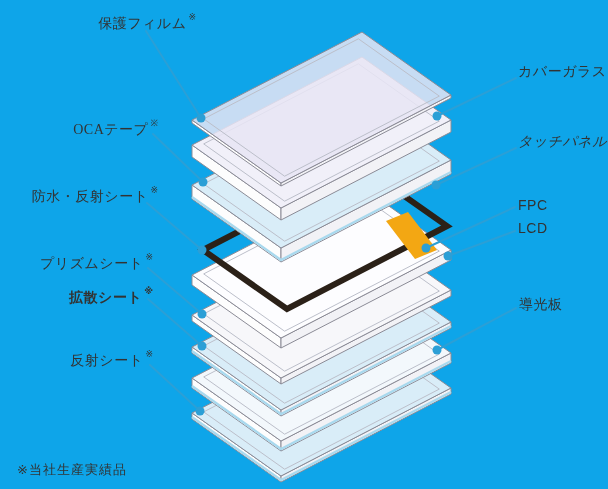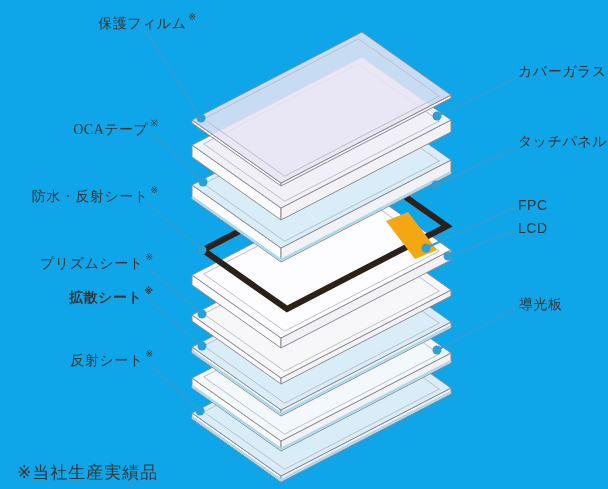--- a/index.html
+++ b/index.html
@@ -7,21 +7,21 @@
     position:relative;width:608px;height:489px;overflow:hidden;
     font-family:"Liberation Sans","DejaVu Sans",sans-serif;
     background:#fff;
   }
   #diagram{position:absolute;left:0;top:0;}
   .lbl{
     position:absolute;font-size:14px;line-height:15px;white-space:nowrap;
     letter-spacing:0.5px;
   }
   .lbl sup{font-size:9px;position:relative;top:-2px;margin-left:2px;letter-spacing:0;}
-  #footnote{position:absolute;font-size:17px;letter-spacing:1px;white-space:nowrap;}
+  #footnote{position:absolute;font-size:13px;letter-spacing:1px;white-space:nowrap;}
 </style>
 </head>
 <body>
 
 <div id="stage" style="background: #0ea5e9; color: rgb(51, 51, 51);">
 
   <svg id="diagram" width="608" height="489" viewBox="0 0 608 489">
       <polygon points="192.0,413.0 281.0,476.0 281.0,482.0 192.0,419.0" fill="#fdfdfd" stroke="#8b8b96" stroke-width="1"></polygon>
       <polygon points="281.0,476.0 451.0,388.0 451.0,394.0 281.0,482.0" fill="#f2f2f6" stroke="#8b8b96" stroke-width="1"></polygon>
       <polyline points="192.0,417.0 281.0,480.0 451.0,392.0" fill="none" stroke="#a9d9ee" stroke-width="2.4"></polyline>
@@ -99,21 +99,21 @@
   <div class="lbl" style="right:455px;top:286px;font-weight:bold;">
     <span>拡散シート</span><sup>※</sup>
   </div>
   <div class="lbl" style="left:518px;top:64px;">
     <span>カバーガラス</span>
   </div>
 
   <div class="lbl" style="right:455px;top:349px;">
     <span>反射シート</span><sup>※</sup>
   </div>
-  <div class="lbl" style="left:518px;top:134px;">
+  <div class="lbl" style="left:518px;top:134px;font-style:italic;">
     <span>タッチパネル</span>
   </div>
   <div class="lbl" style="left:518px;top:198px;">
     <span>FPC</span>
   </div>
   <div class="lbl" style="left:518px;top:221px;">
     <span>LCD</span>
   </div>
   <div class="lbl" style="left:519px;top:297px;text-align:center;">
     <span>導光板</span>

